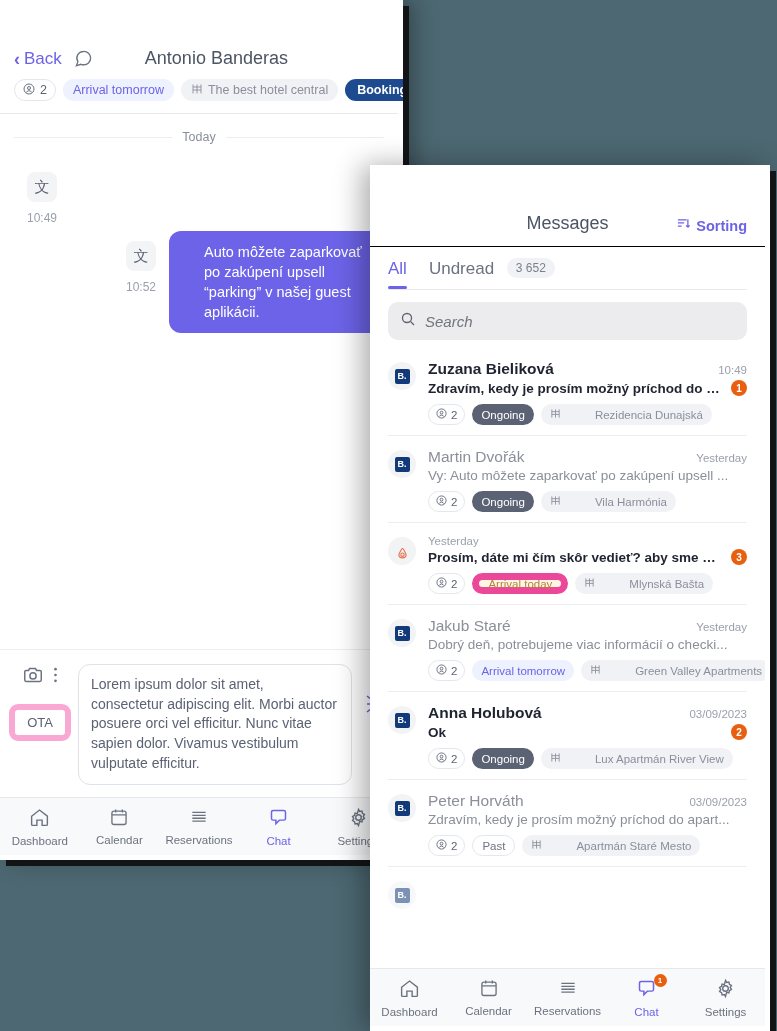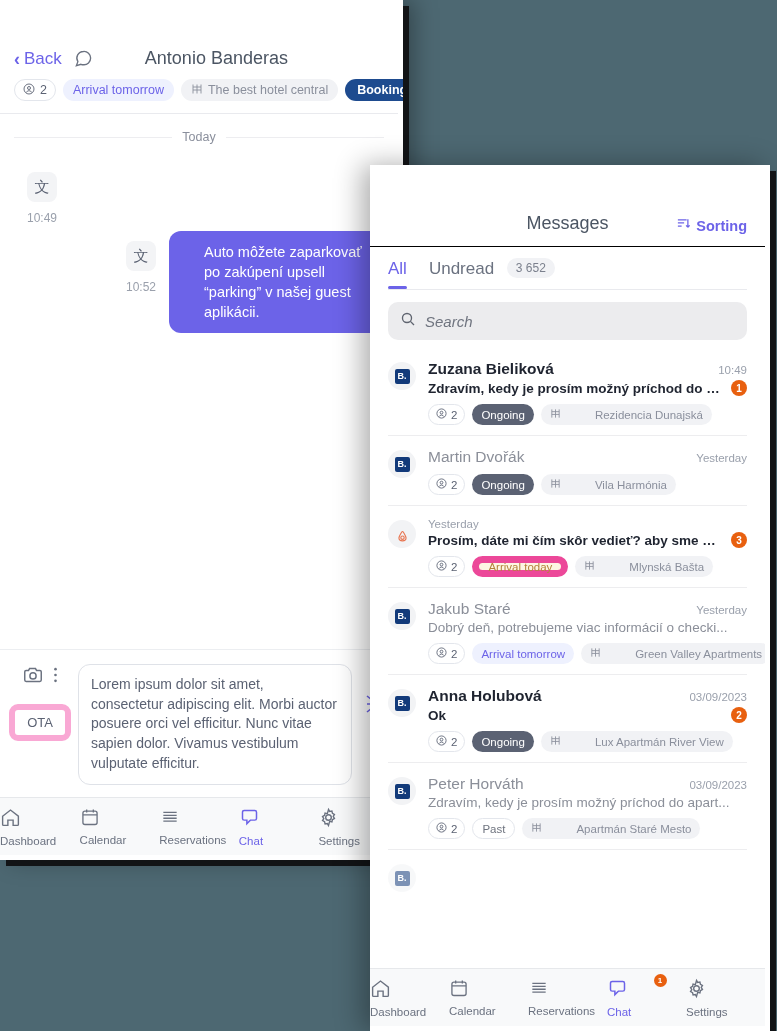--- a/index.html
+++ b/index.html
@@ -66,21 +66,21 @@
     flex:1; border:1px solid #dfe2e8; border-radius:12px; padding:10px 12px;
     font-size:14px; color:#5b6273; line-height:1.42; min-height:96px;
   }
   .send-arrow { color:#6c63e8; font-size:26px; padding-top:28px; }
 
   
   .bottom-nav {
     display:flex; background:#f8f9fa; border-top:1px solid #e6e8eb;
     height:58px; align-items:center;
   }
-  .nav-item { flex:1; display:flex; flex-direction:column; align-items:flex-start; gap:3px; color:#6b7280; position:relative; }
+  .nav-item { flex:1; display:flex; flex-direction:column; align-items:center; gap:3px; color:#6b7280; position:relative; }
   .nav-item.active { color:#6c63e8; }
   .nav-label { font-size:11.5px; }
   .nav-badge {
     position:absolute; top:-4px; right:50%; margin-right:-20px;
     background:#e8600f; color:#fff; font-size:8px; font-weight:700;
     min-width:13px; height:13px; border-radius:7px;
     display:flex; align-items:center; justify-content:center; padding:0 3px;
   }
 
   
@@ -364,20 +364,23 @@
 
       <div class="conv">
         <div class="avatar">
               <span class="ota-booking">B.</span>
             </div>
         <div class="conv-main">
           <div class="conv-top">
             <div class="conv-name">Martin Dvořák</div>
             <div class="conv-time">Yesterday</div>
           </div>
+          <div class="conv-preview-row">
+            <div class="conv-preview">Vy: Auto môžete zaparkovať po zakúpení upsell ...</div>
+          </div>
           <div class="conv-tags">
             <span class="ctag guests">
               <span><svg width="11" height="11" viewBox="0 0 24 24" fill="none" stroke="currentColor" stroke-width="1.9">
                       <circle cx="12" cy="12" r="10"></circle>
                       <circle cx="12" cy="10" r="3"></circle>
                       <path d="M6.5 19a6 6 0 0 1 11 0"></path>
                     </svg></span>
               <span>2</span>
             </span>
             <span class="ctag ongoing">Ongoing</span>

